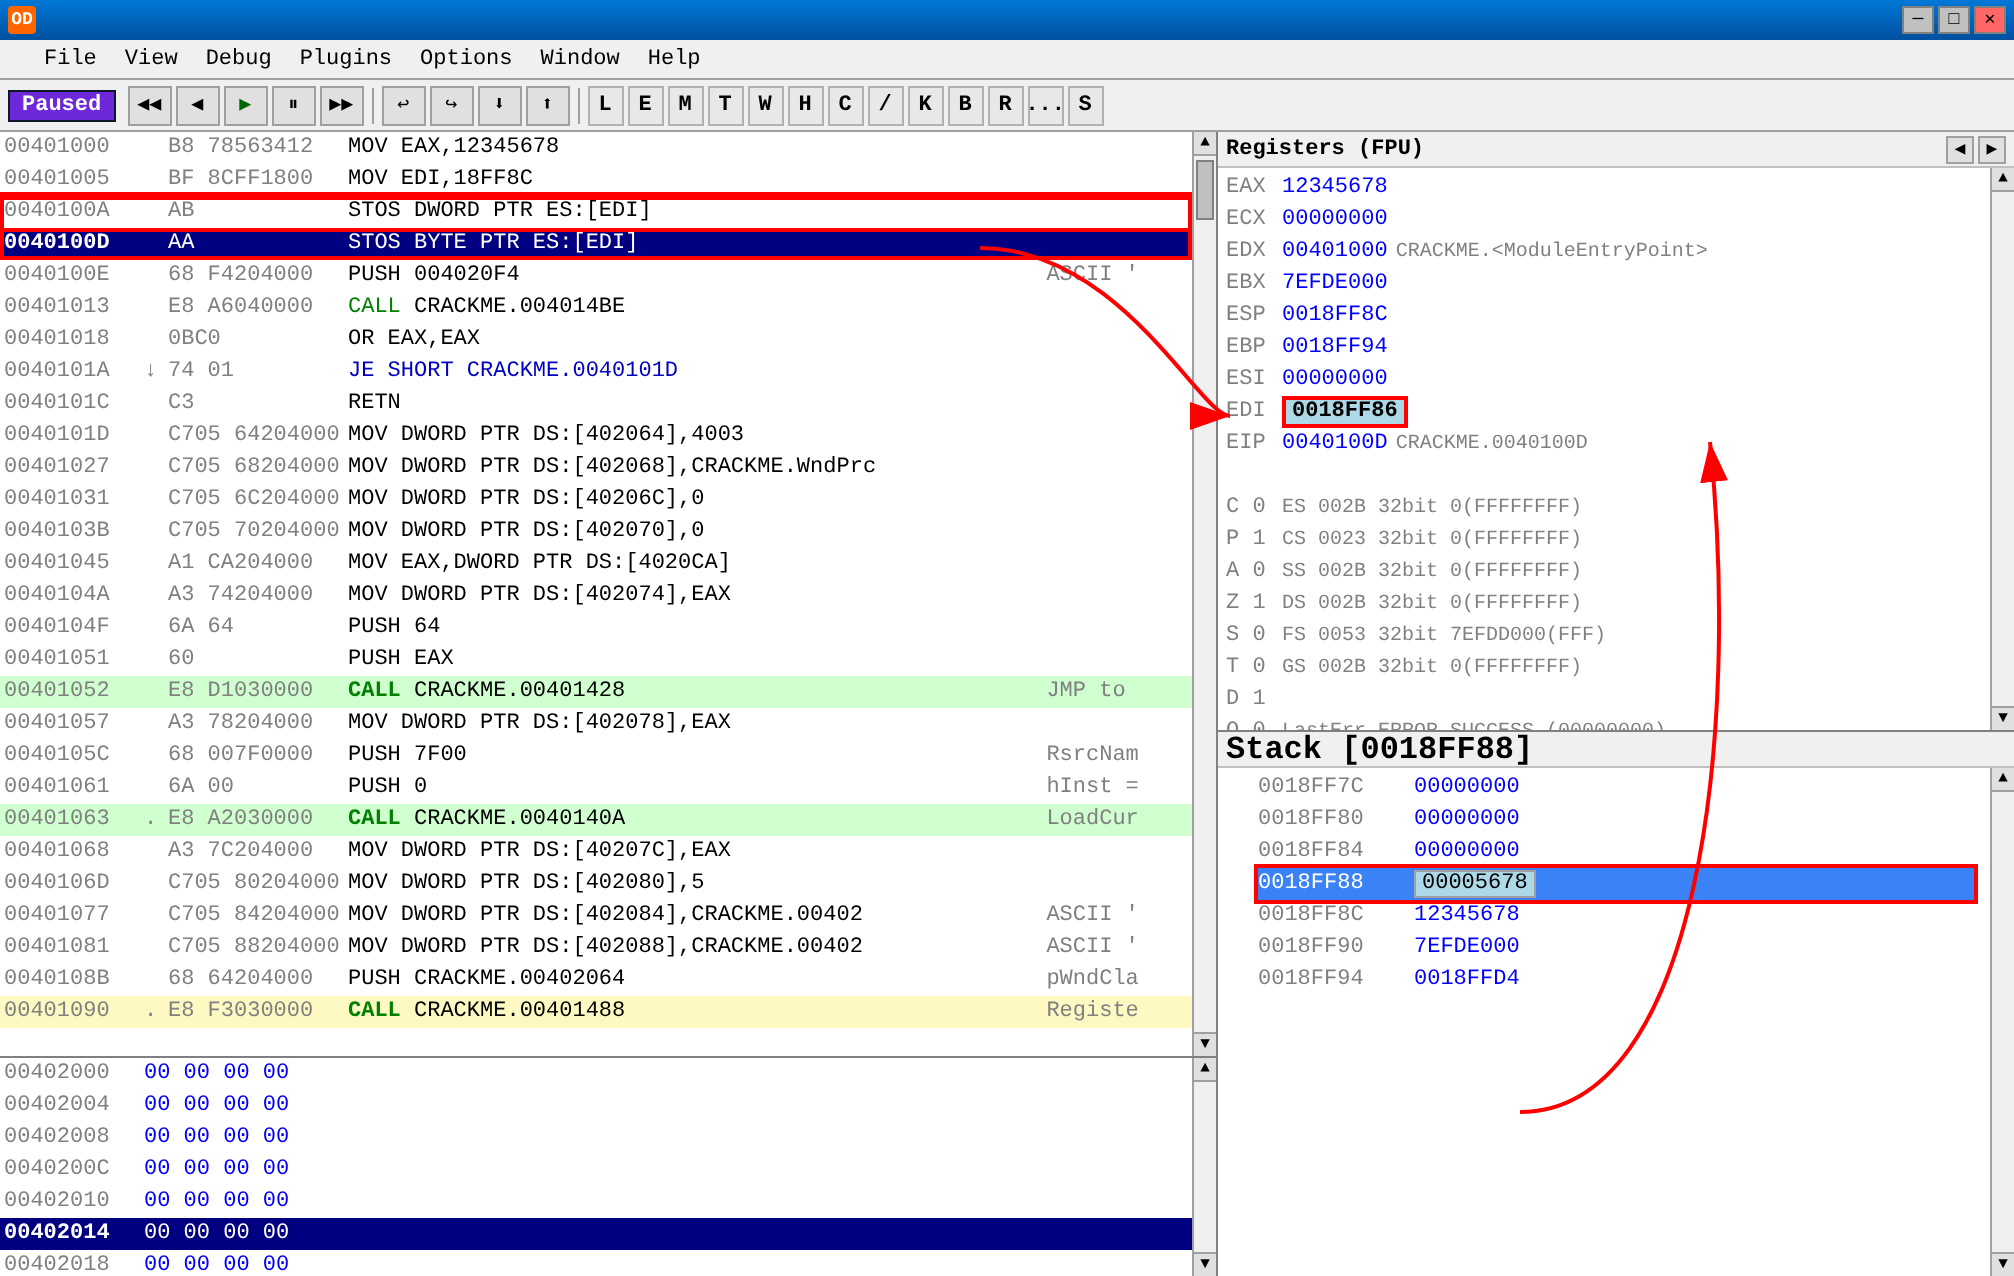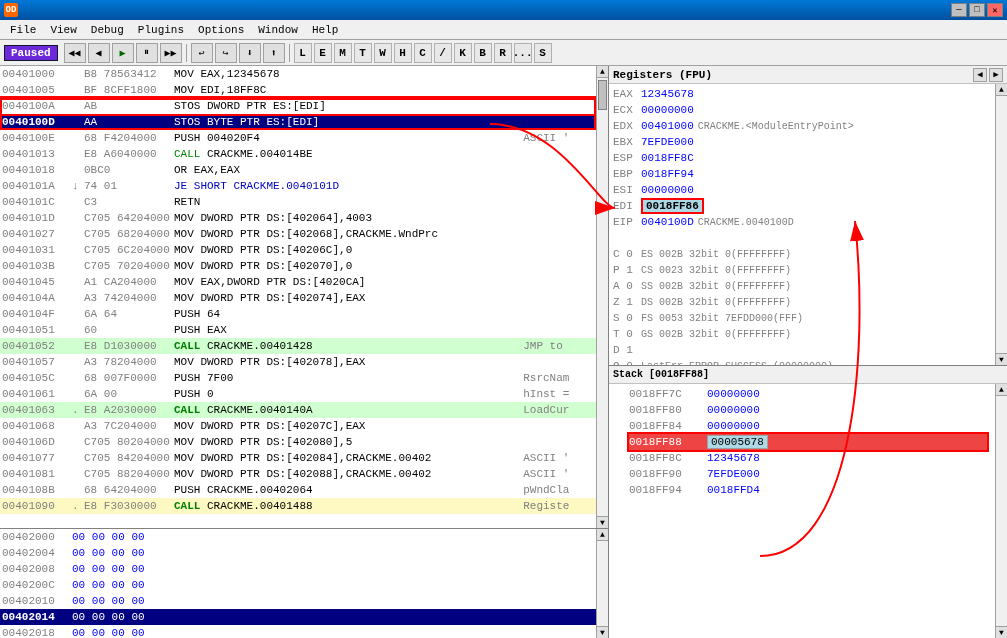--- a/index.html
+++ b/index.html
@@ -7,21 +7,21 @@
     
     
     .title-bar { background: linear-gradient(to bottom, #0078d7, #0050a0); color: white; height: 20px; display: flex; align-items: center; padding: 0 4px; justify-content: space-between; }
     .title-bar-left { display: flex; align-items: center; gap: 4px; }
     .title-bar-icon { width: 14px; height: 14px; background: #ff6600; border-radius: 2px; display: flex; align-items: center; justify-content: center; font-size: 9px; color: white; font-weight: bold; }
     .title-bar-text { font-size: 11px; }
     .title-bar-buttons { display: flex; gap: 2px; }
     .tb-btn { width: 16px; height: 14px; background: #c0c0c0; border: 1px solid #808080; display: flex; align-items: center; justify-content: center; font-size: 9px; color: black; cursor: pointer; }
     
     
-    .menu-bar { background: #f0f0f0; height: 20px; display: flex; align-items: center; padding: 0 4px; border-bottom: 1px solid #a0a0a0; gap: 2px; }
+    .menu-bar { background: #f0f0f0; height: 20px; display: flex; align-items: center; padding: 0 16px; border-bottom: 1px solid #a0a0a0; gap: 2px; }
     .menu-item { padding: 2px 6px; font-size: 11px; cursor: pointer; }
     
     
     .toolbar { background: #f0f0f0; height: 26px; display: flex; align-items: center; padding: 0 4px; gap: 2px; border-bottom: 1px solid #a0a0a0; }
     .status-badge { background: #6d28d9; color: white; padding: 1px 6px; font-size: 11px; font-weight: bold; border: 1px solid #0f172a; margin-right: 4px; }
     .toolbar-btn { width: 22px; height: 20px; background: #e0e0e0; border: 1px solid #a0a0a0; display: flex; align-items: center; justify-content: center; font-size: 10px; cursor: pointer; }
     .toolbar-sep { width: 1px; height: 18px; background: #a0a0a0; margin: 0 2px; }
     .toolbar-letter { width: 18px; height: 20px; background: #e8e8e8; border: 1px solid #b0b0b0; display: flex; align-items: center; justify-content: center; font-size: 11px; font-weight: bold; cursor: pointer; }
     
     
@@ -500,40 +500,40 @@
       </div>
 
       <div style="position:absolute; right:0; top:18px; bottom:0; width:12px; background:#f0f0f0; border-left:1px solid #a0a0a0;">
         <div style="position:absolute; top:0; left:0; right:0; height:12px; background:#e0e0e0; border-bottom:1px solid #a0a0a0; display:flex; align-items:center; justify-content:center; font-size:8px;">▲</div>
         <div style="position:absolute; bottom:0; left:0; right:0; height:12px; background:#e0e0e0; border-top:1px solid #a0a0a0; display:flex; align-items:center; justify-content:center; font-size:8px;">▼</div>
       </div>
     </div>
 
     <div style="flex:1; background:#fff; overflow:hidden; position:relative;">
       <div style="background:#f0f0f0; height:18px; border-bottom:1px solid #c0c0c0; display:flex; align-items:center; padding:0 4px; justify-content:space-between;">
-        <span style="font-size:10px; font-weight:bold;">Stack [0018FF88]</span>
+        <span style="font-size:16px; font-weight:bold;">Stack [0018FF88]</span>
       </div>
       <div class="stack-body">
 
         <div class="stack-line">
           <span class="stack-addr">0018FF7C</span>
           <span class="stack-value" style="color:#0000ff;">00000000</span>
         </div>
 
         <div class="stack-line">
           <span class="stack-addr">0018FF80</span>
           <span class="stack-value" style="color:#0000ff;">00000000</span>
         </div>
 
         <div class="stack-line">
           <span class="stack-addr">0018FF84</span>
           <span class="stack-value" style="color:#0000ff;">00000000</span>
         </div>
 
-        <div class="stack-line" style="background:#ef4444; outline:2px solid red;">
+        <div class="stack-line" style="background:#3b82f6; outline:2px solid red;">
           <span style="color:white; width:70px; font-family:'Courier New',monospace; font-size:11px;">0018FF88</span>
           <span style="background:#add8e6; color:#000000; border:1px solid #a0a0a0; padding:0 3px; font-family:'Courier New',monospace; font-size:11px;">00005678</span>
         </div>
 
         <div class="stack-line">
           <span class="stack-addr">0018FF8C</span>
           <span class="stack-value" style="color:#0000ff;">12345678</span>
         </div>
 
         <div class="stack-line">

